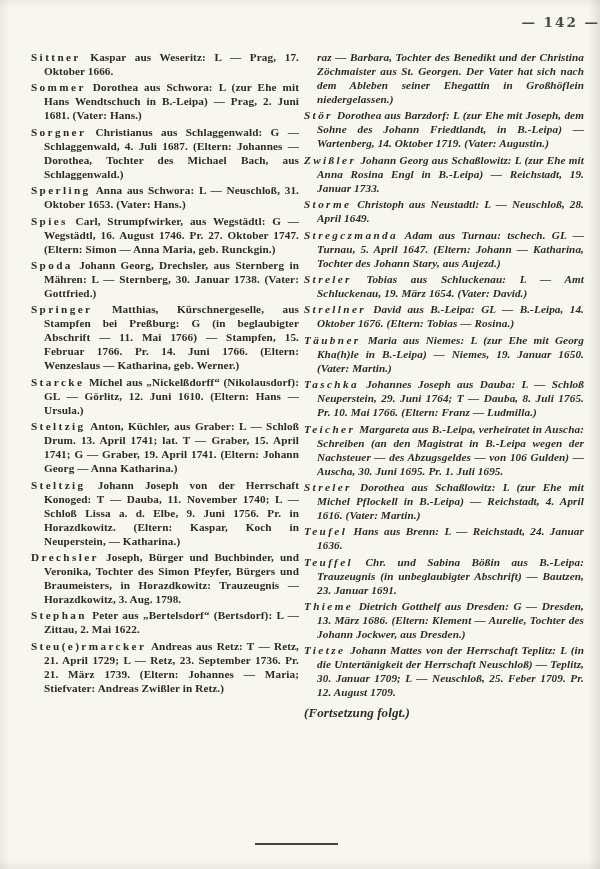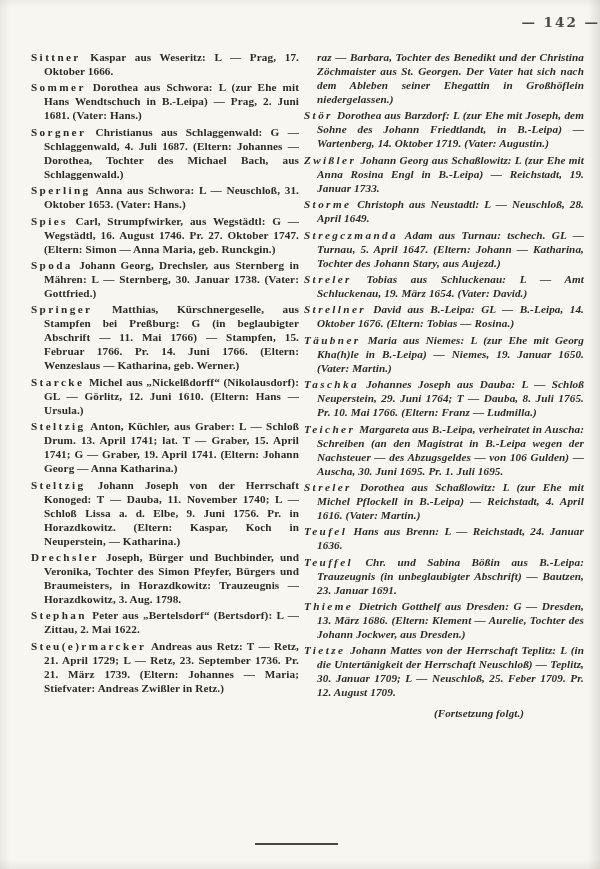--- a/index.html
+++ b/index.html
@@ -60,23 +60,23 @@
   .entry.continuation {
     text-indent: 0;
   }
   .surname {
     letter-spacing: 2.4px;
     padding-right: 1px;
   }
   .continuation-note {
     margin-top: 7px;
     padding-right: 60px;
-    text-align: right;
+    text-align: left;
     font-weight: bold;
-    font-size: 11px;
+    font-size: 13px;
   }
   .end-rule {
     position: absolute;
     left: 255px;
     top: 843px;
     width: 83px;
     height: 0;
     border-top: 2px solid #454440;
   }
 </style>

